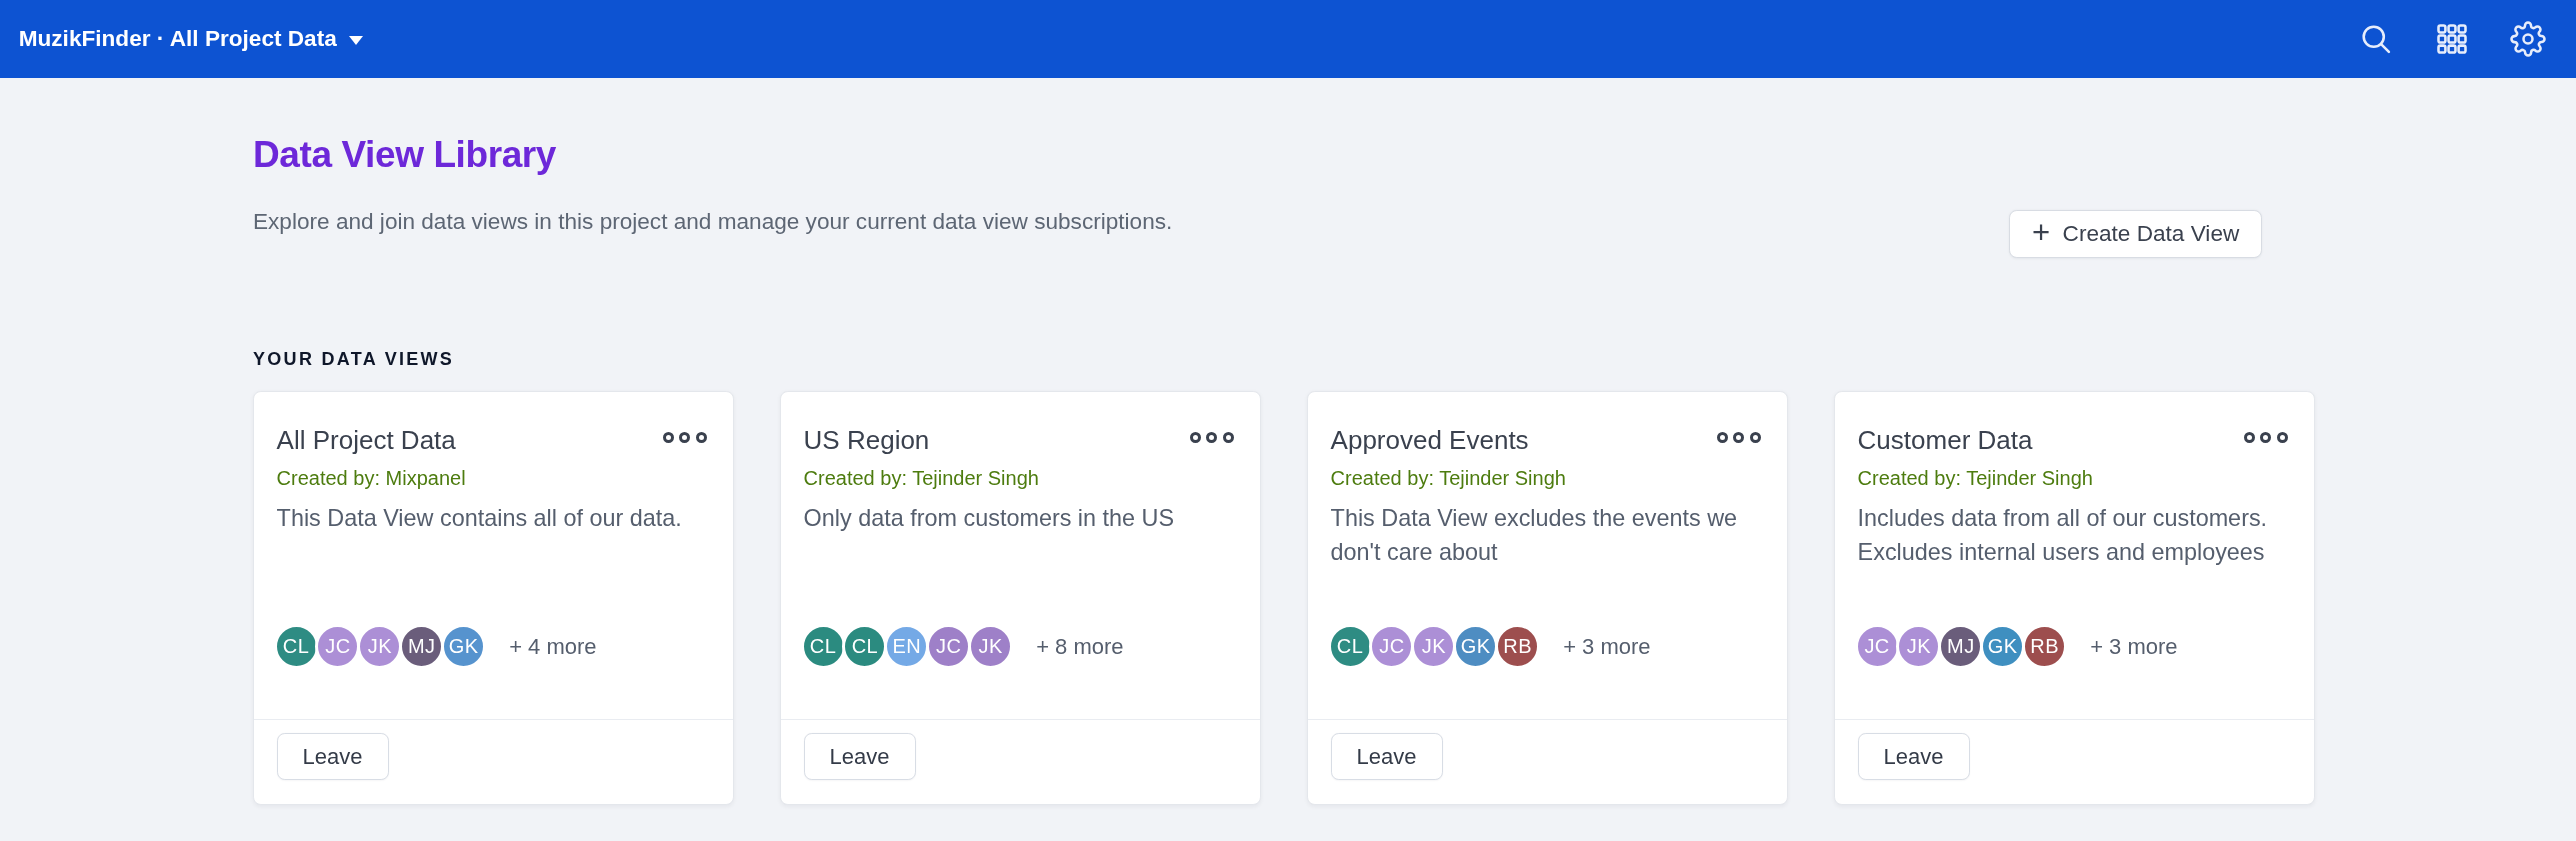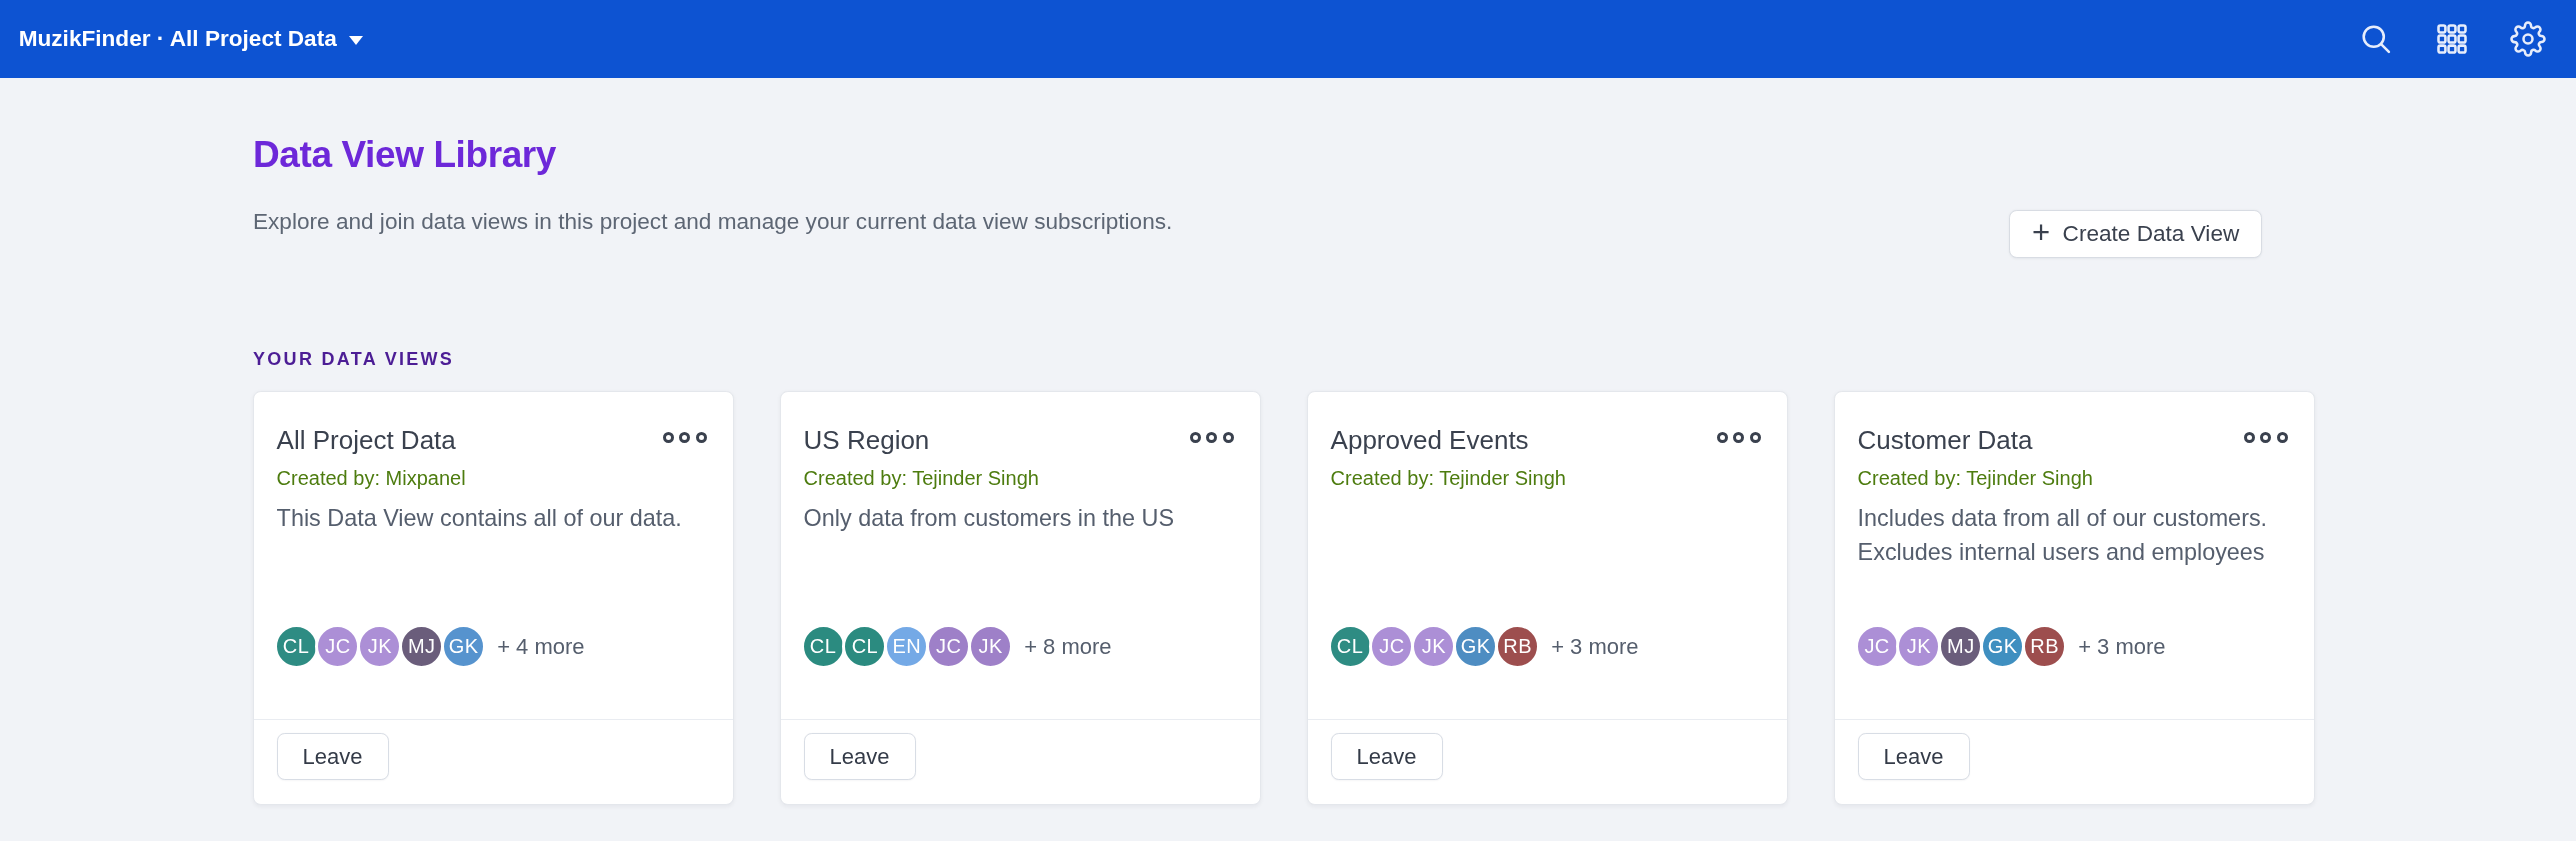--- a/index.html
+++ b/index.html
@@ -56,21 +56,21 @@
     position:absolute; left:2009px; top:210px; height:48px;
     display:flex; align-items:center; gap:12.5px; padding:0 22px;
     background:#FFFFFF; border:0.8px solid #D8DCE3; border-radius:7.8px;
     box-shadow:0 0.8px 2.3px rgba(20,30,55,0.06);
     font-size:22.6px; color:#3A414E; cursor:pointer;
   }
   .create-btn .plus { font-size:31px; font-weight:400; color:#3A414E; line-height:31px; margin-top:-3.1px; }
 
   .section-label {
     position:absolute; left:253px; top:349px;
-    font-size:18px; font-weight:700; letter-spacing:2.3px; color:#4c1d95;
+    font-size:18px; font-weight:700; letter-spacing:2.3px; color:#0f172a;
   }
 
   
   .cards {
     position:absolute; left:253px; top:391px;
     display:flex; gap:46px;
   }
   .card {
     position:relative; width:481px; height:414px;
     background:#FFFFFF; border:0.8px solid #E4E7EC; border-radius:7.8px;
@@ -99,21 +99,21 @@
     position:absolute; left:19.5px; top:232px;
     display:flex; align-items:center;
   }
   .avatar {
     width:45px; height:45px; border:3.1px solid #FFFFFF; border-radius:50%;
     margin-left:-3.1px;
     display:flex; align-items:center; justify-content:center;
     color:#FFFFFF; font-size:20px; font-weight:400; letter-spacing:0.4px;
   }
   .avatar:first-child { margin-left:0; }
-  .more-label { margin-left:11px; font-size:22px; color:#555E6D; }
+  .more-label { margin-left:23px; font-size:22px; color:#555E6D; }
   .card-divider {
     position:absolute; left:0; top:327px; width:100%; height:0.8px; background:#E9ECF1;
   }
   .leave-btn {
     position:absolute; left:22.6px; top:341px; width:112px; height:47px;
     display:flex; align-items:center; justify-content:center;
     background:#FFFFFF; border:0.8px solid #D8DDE5; border-radius:7.8px;
     font-size:22px; color:#343B48; cursor:pointer;
     box-shadow:0 0.8px 1.6px rgba(20,30,55,0.04);
   }
@@ -212,20 +212,21 @@
   </div>
 
   <div class="card">
     <div class="card-title">Approved Events</div>
     <div class="card-menu">
       <span class="dot"></span>
         <span class="dot"></span>
         <span class="dot"></span>
     </div>
     <div class="card-created">Created by: Tejinder Singh</div>
+    <div class="card-desc">This Data View excludes the events we don't care about</div>
     <div class="avatars">
       <span class="avatar" style="background-color: rgb(46, 140, 131);">CL</span>
       <span class="avatar" style="background-color: rgb(172, 143, 214);">JC</span>
       <span class="avatar" style="background-color: rgb(172, 143, 214);">JK</span>
       <span class="avatar" style="background-color: rgb(78, 141, 194);">GK</span>
       <span class="avatar" style="background-color: rgb(157, 78, 78);">RB</span>
       <span class="more-label">+ 3 more</span>
     </div>
     <div class="card-divider"></div>
     <div class="leave-btn">Leave</div>

